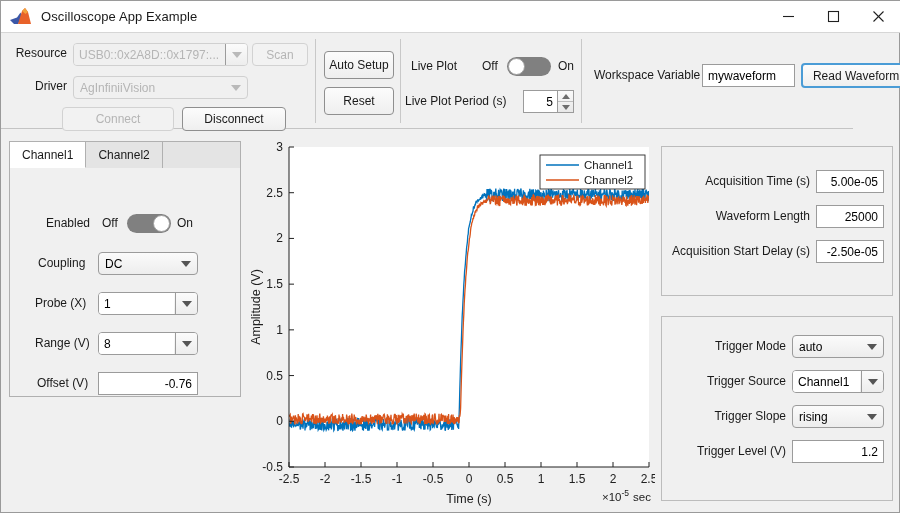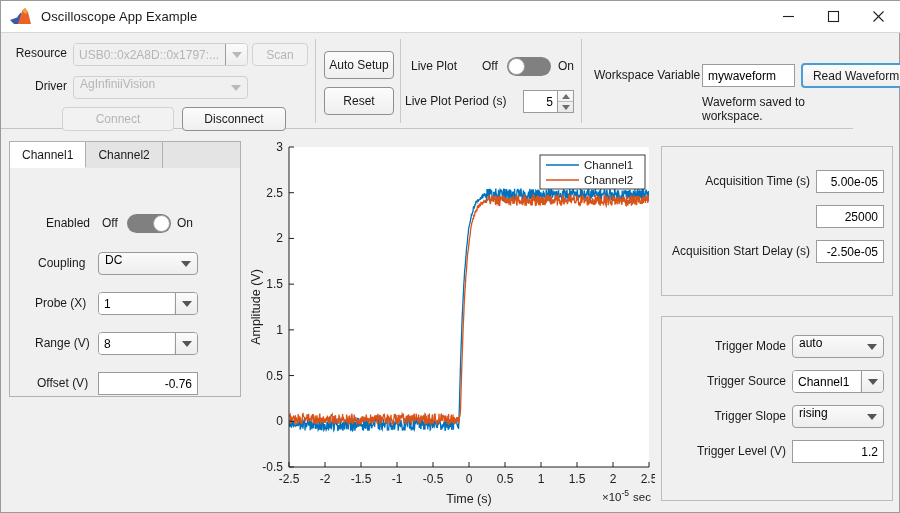--- a/index.html
+++ b/index.html
@@ -46,21 +46,21 @@
   .lbl { color:#1a1a1a; font-size:12px; white-space:nowrap; }
 
   
   .mw-edit {
     background:#fff; border:1px solid #9b9b9b; height:23px;
     display:flex; align-items:center; padding:0 5px; font-size:12px;
   }
   .mw-edit.right { justify-content:flex-end; }
   .mw-dd {
     background:linear-gradient(#fbfbfb,#ededed); border:1px solid #9b9b9b;
-    border-radius:4px; height:23px; display:flex; align-items:flex-start;
+    border-radius:4px; height:23px; display:flex; align-items:center;
     padding-left:6px; font-size:12px; position:relative;
   }
   .mw-dd .arrow-box {
     margin-left:auto; width:22px; height:100%;
     display:flex; align-items:center; justify-content:center;
   }
   .mw-dd.split .arrow-box { border-left:1px solid #9b9b9b;
     background:linear-gradient(#fbfbfb,#ededed); border-radius:0 3px 3px 0; }
   .mw-dd.split .val-box { background:#fff; position:absolute; left:0; top:0; bottom:0; right:23px;
     display:flex; align-items:center; padding-left:5px; border-radius:3px 0 0 3px; }
@@ -221,21 +221,20 @@
     <div class="tb-div"></div>
 
     <div class="tb-sec" style="flex:1;">
       <div class="row" style="left:12px; top:35px;">
         <span class="lbl">Workspace Variable</span>
       </div>
       <div class="mw-edit" style="position:absolute; left:120px; top:31px; width:93px;">
         <span>mywaveform</span>
       </div>
       <div class="mw-btn focus" style="position:absolute; left:219px; top:30px; width:110px; height:25px;">Read Waveform</div>
-      <div class="status-note" style="position:absolute; left:120px; top:62px;">Waveform saved to workspace.</div>
     </div>
   </div>
 
   <div class="tabgroup">
     <div class="tabstrip">
       <div class="tab active">Channel1</div>
       <div class="tab">Channel2</div>
       <div class="tab filler"></div>
     </div>
     <div class="tabbody">
@@ -373,20 +372,23 @@
   </div>
 
   <div class="panel" style="left:660px; top:145px; width:232px; height:150px;">
     <div class="row" style="left:0px; top:27px; width:148px; justify-content:flex-end;">
       <span class="lbl">Acquisition Time (s)</span>
     </div>
     <div class="mw-edit right" style="position:absolute; left:154px; top:23px; width:68px;">
       <span>5.00e-05</span>
     </div>
 
+    <div class="row" style="left:0px; top:62px; width:148px; justify-content:flex-end;">
+      <span class="lbl">Waveform Length</span>
+    </div>
     <div class="mw-edit right" style="position:absolute; left:154px; top:58px; width:68px;">
       <span>25000</span>
     </div>
 
     <div class="row" style="left:0px; top:97px; width:148px; justify-content:flex-end;">
       <span class="lbl">Acquisition Start Delay (s)</span>
     </div>
     <div class="mw-edit right" style="position:absolute; left:154px; top:93px; width:68px;">
       <span>-2.50e-05</span>
     </div>

